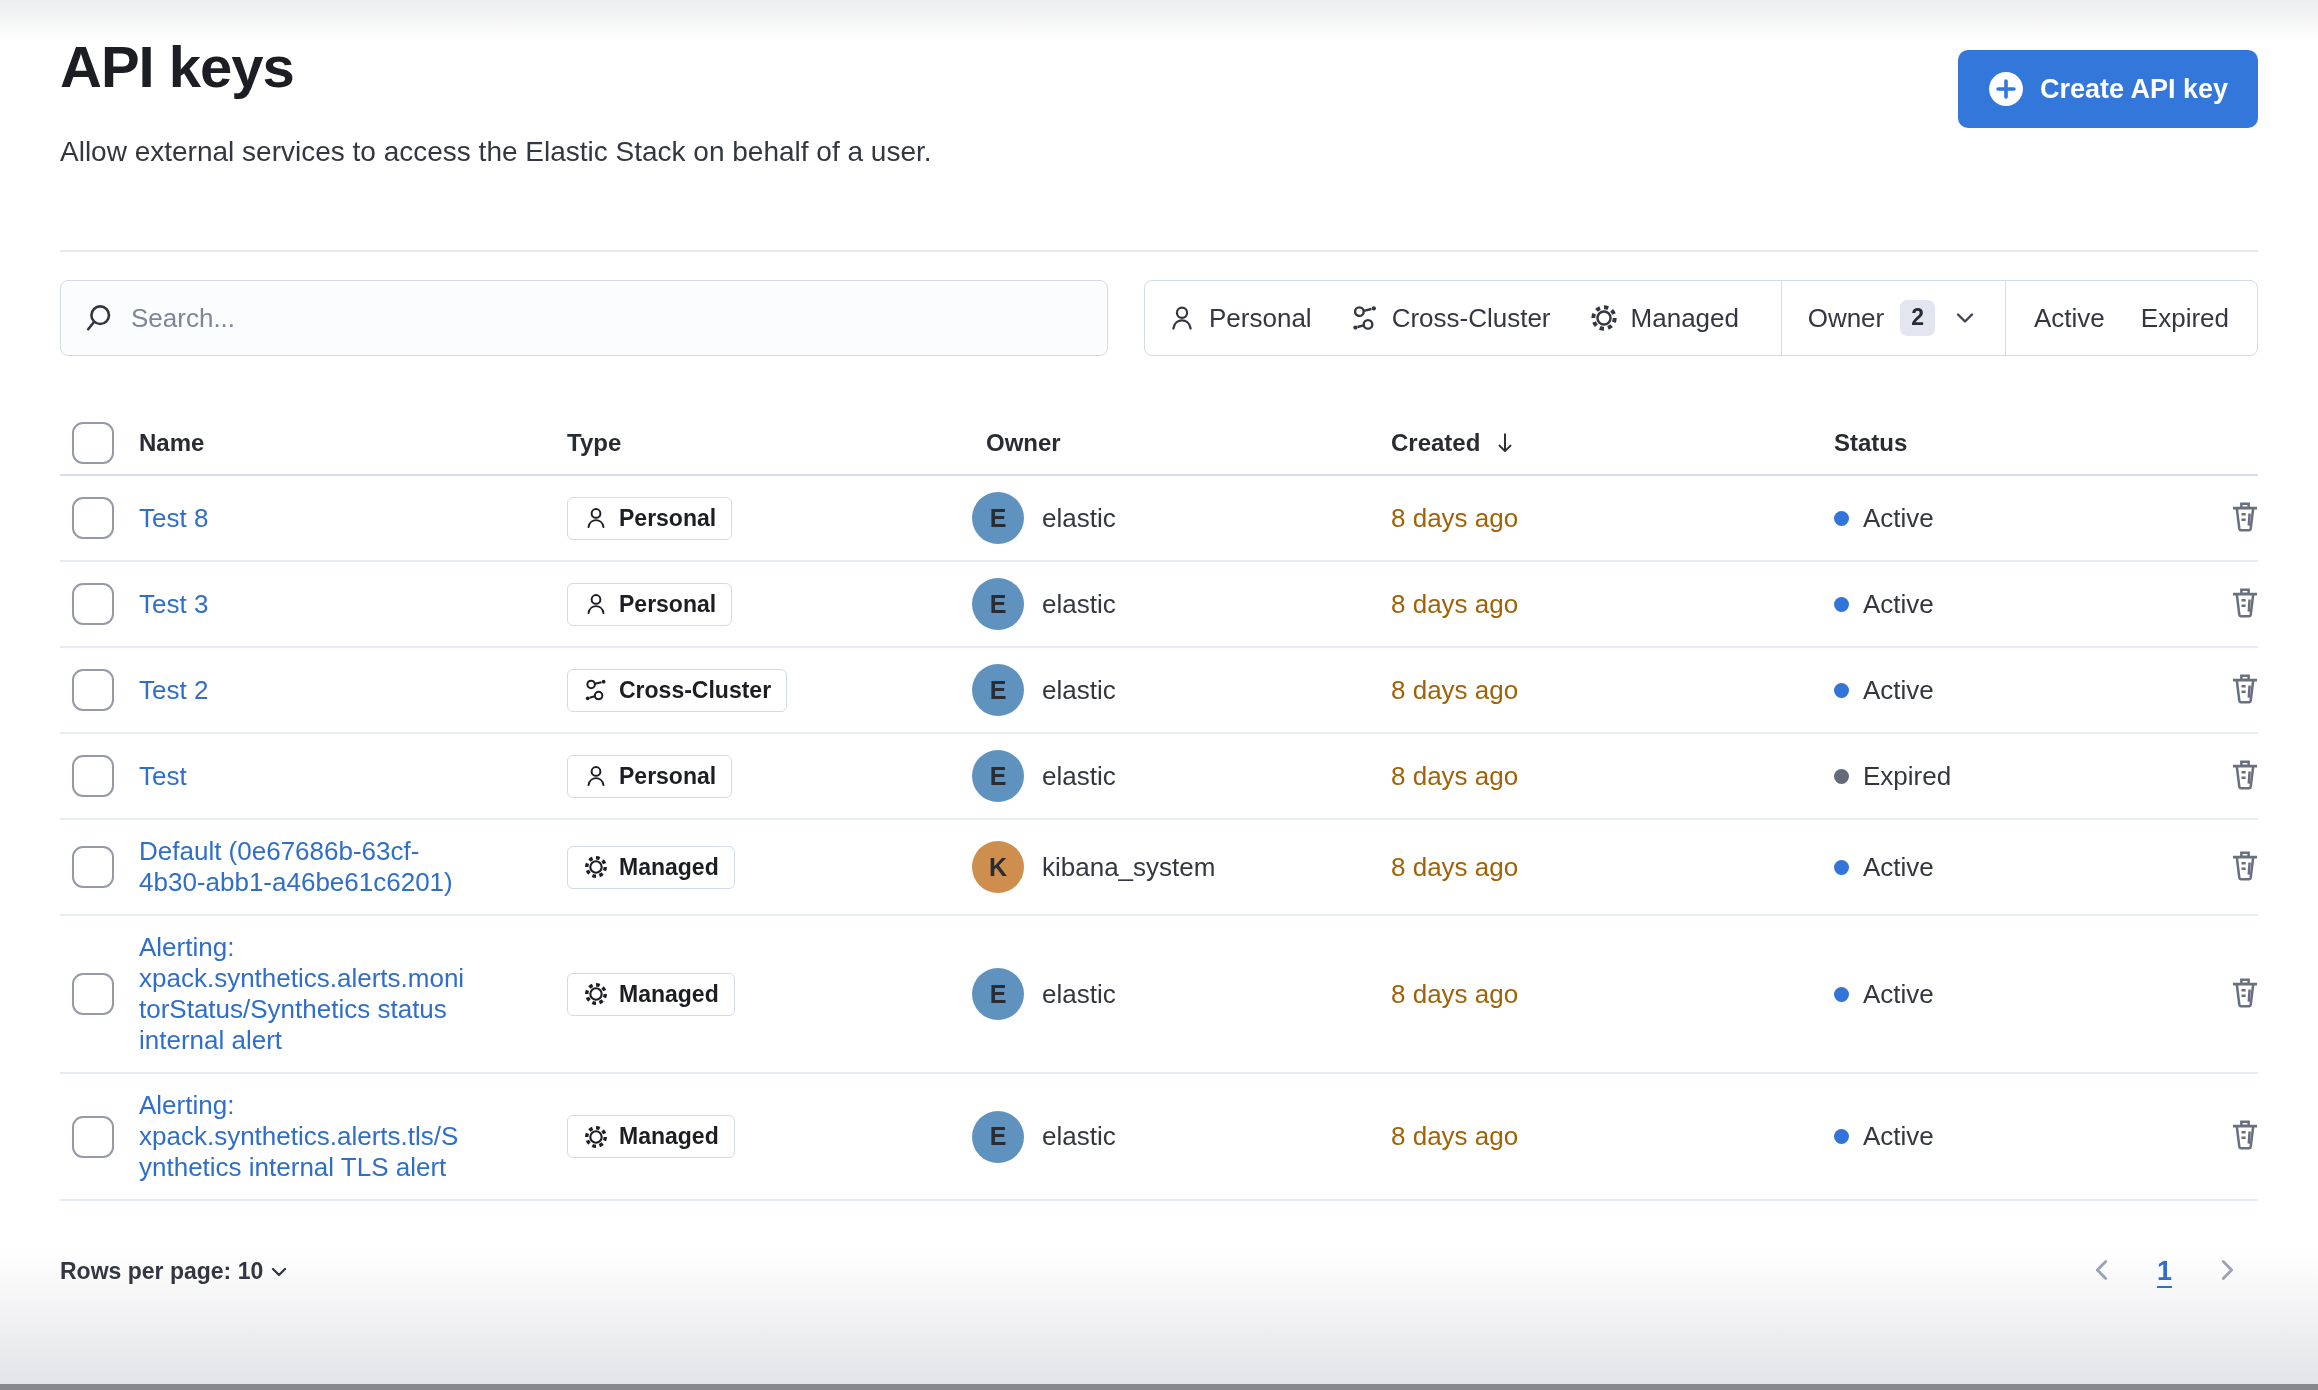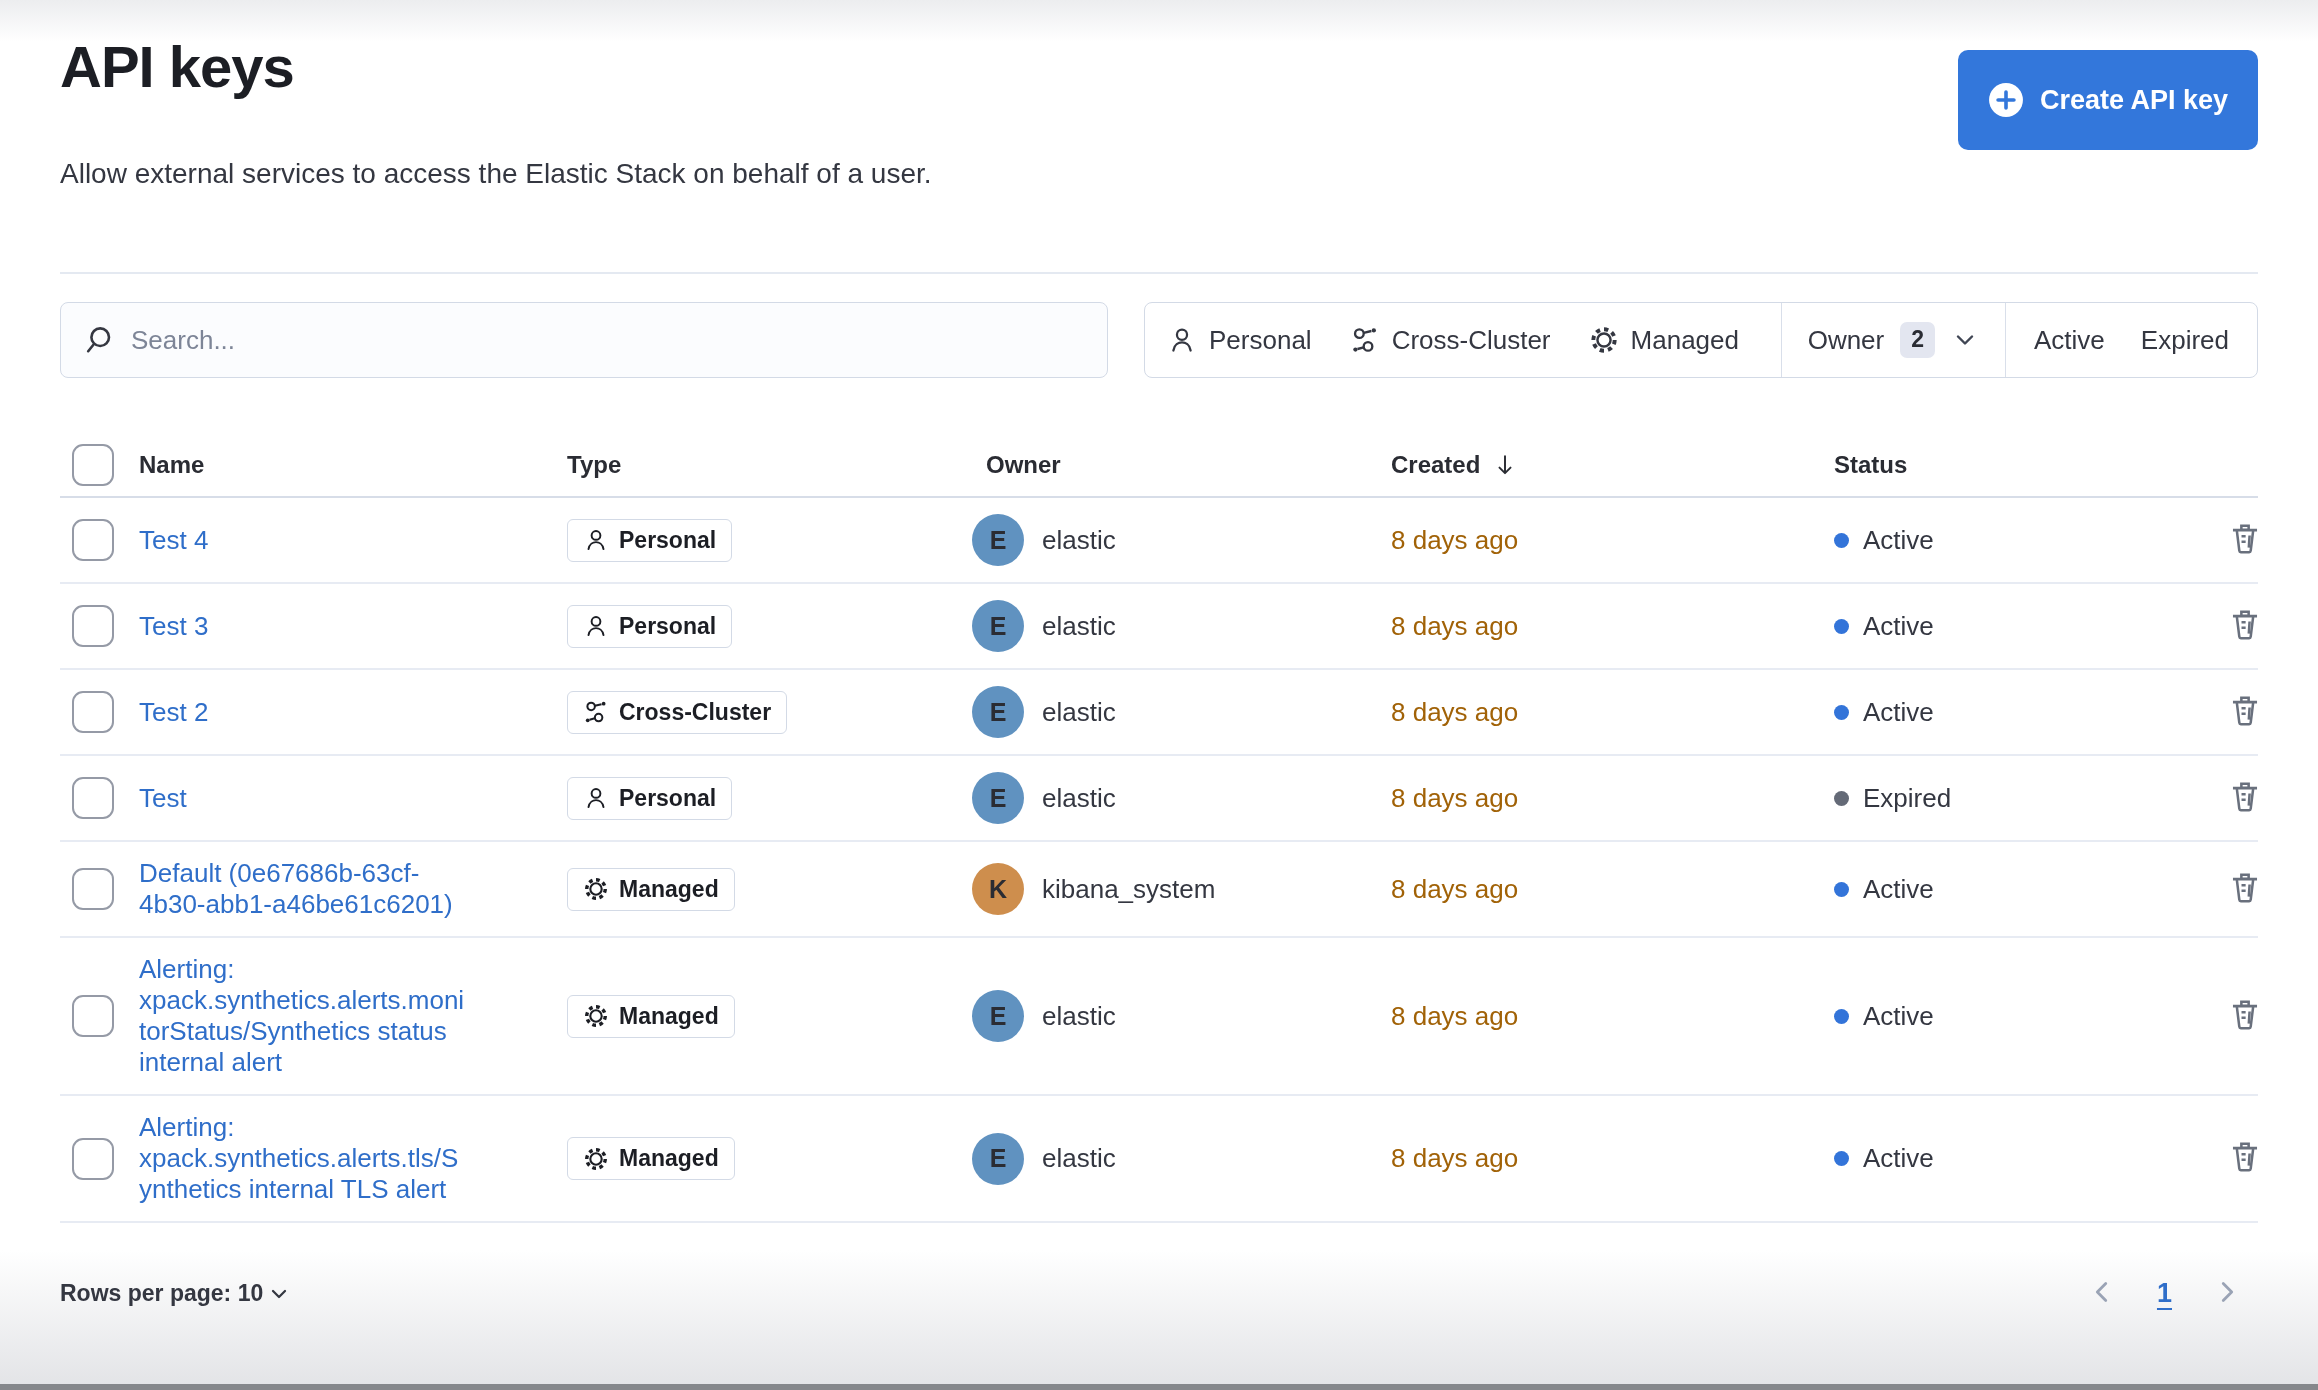--- a/index.html
+++ b/index.html
@@ -11,21 +11,21 @@
   .top-fade { position:absolute; top:0; left:0; right:0; height:42px;
     background:linear-gradient(to bottom,#ECEDEF 0%,#ffffff 100%); pointer-events:none; }
   .bottom-fade { position:absolute; bottom:0; left:0; right:0; height:140px;
     background:linear-gradient(to bottom,rgba(230,231,234,0) 0%,#E2E3E6 100%); pointer-events:none; }
   .bottom-edge { position:absolute; bottom:0; left:0; right:0; height:6px; background:#85878B; }
   .page { position:relative; z-index:1; padding:0 60px; }
 
   
   .page-header { display:flex; justify-content:space-between; align-items:flex-start; padding-top:30px; }
   .page-title { font-size:58px; font-weight:700; letter-spacing:-1px; color:#1C1E24; line-height:74px; }
-  .create-btn { display:inline-flex; align-items:center; gap:16px; height:100px; padding:0 30px;
+  .create-btn { display:inline-flex; align-items:center; gap:16px; height:78px; padding:0 30px;
     background:#3377DB; border:none; border-radius:10px; color:#fff; font-size:27px; font-weight:600;
     font-family:inherit; cursor:pointer; margin-top:20px; }
   .page-subtitle { font-size:28px; color:#343741; margin-top:8px; }
   .rule { border:none; border-top:2px solid #E4E9F1; margin-top:82px; }
 
   
   .controls { display:flex; gap:36px; margin-top:28px; }
   .search-box { flex:0 0 1048px; height:76px; background:#FBFCFE; border:1px solid #D3DAE6;
     border-radius:8px; display:flex; align-items:center; padding:0 22px; gap:16px; }
   .search-box svg { color:#343741; flex:0 0 auto; }
@@ -184,21 +184,21 @@
     <div class="col-pad-status"><span class="header-label">
           <span>Status</span>
         </span></div>
     <div></div>
   </div>
 
   <div class="grid-row trow">
     <div class="cell-check">
         <span class="checkbox"></span>
       </div>
-    <div class="cell-name"><a class="name-link">Test 4</a></div>
+    <div class="cell-name"><a class="name-link">Test 8</a></div>
     <div class="col-pad-type"><span class="type-badge">
       <svg width="26" height="26" viewBox="0 0 16 16" fill="none" stroke="currentColor" stroke-width="1.2">
             <circle cx="8" cy="5.2" r="2.7"></circle>
             <path d="M3.4 13.6c.5-3.2 2.8-4.3 4.6-4.3s4.1 1.1 4.6 4.3" stroke-linecap="round"></path>
           </svg>
       <span>Personal</span>
         </span></div>
     <div class="col-pad-owner">
         <span class="owner-cell">
           <span class="avatar blue">E</span>

